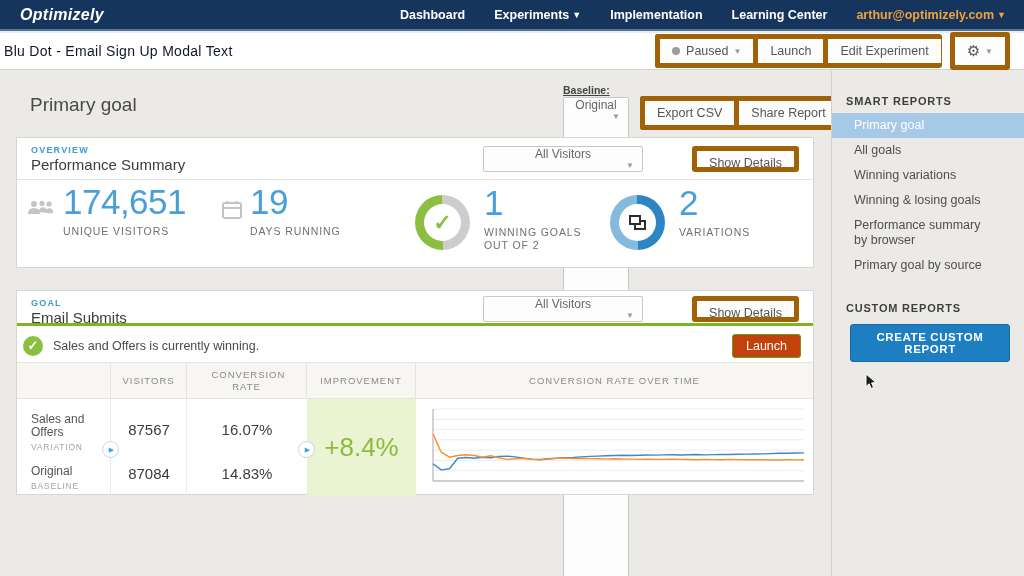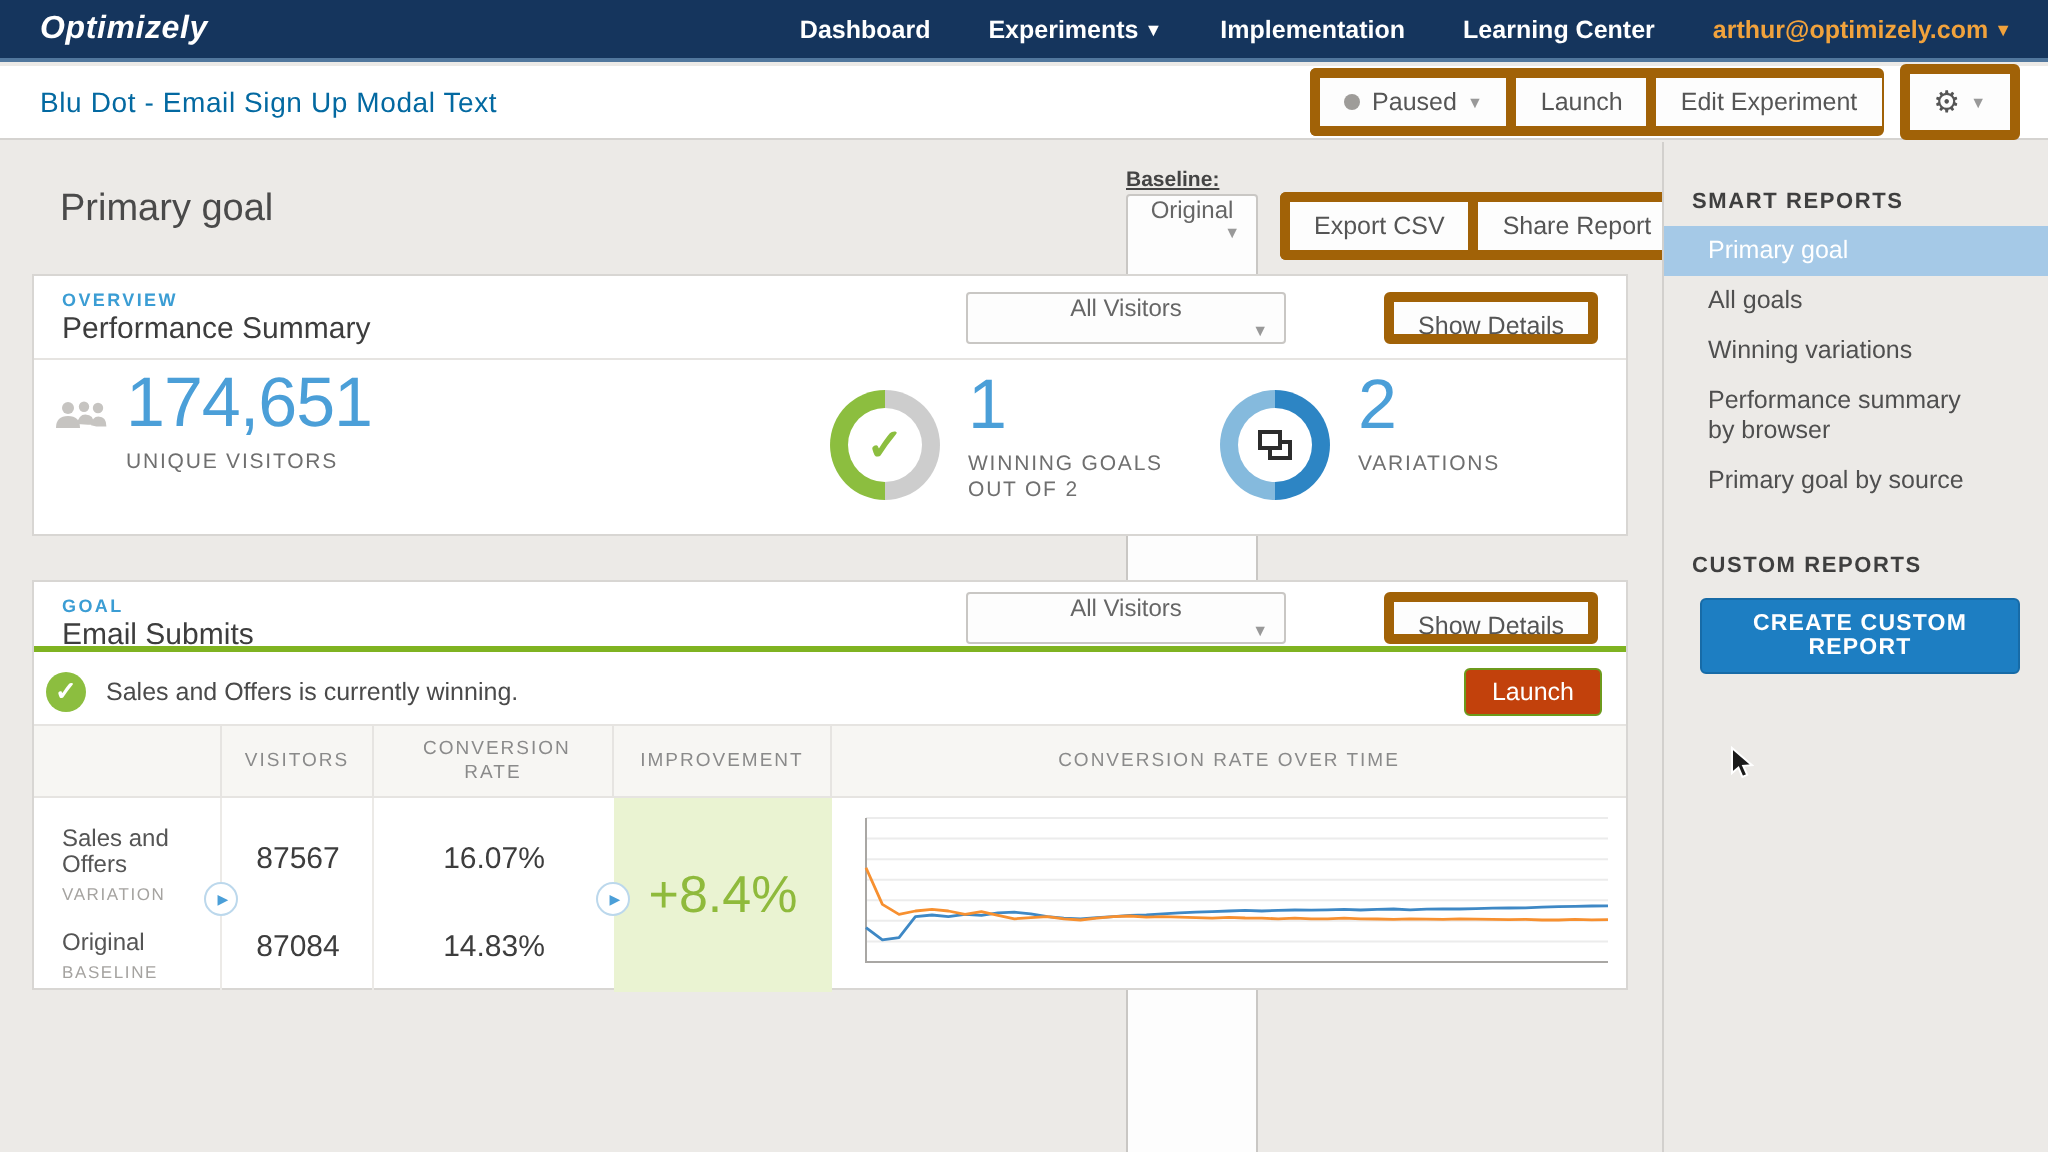--- a/index.html
+++ b/index.html
@@ -14,21 +14,21 @@
   .logo { color:#fff; font-weight:bold; font-size:16px; font-style:italic;
     letter-spacing:0.3px; margin-left:20px; }
   .nav-items { margin-left:auto; display:flex; align-items:center; gap:29px; margin-right:18px; }
   .nav-item { color:#fff; font-size:12.5px; font-weight:bold; cursor:pointer; white-space:nowrap; }
   .nav-item .caret { font-size:9px; vertical-align:1px; margin-left:3px; }
   .nav-account { color:#f1a23c; }
 
   
   .toolbar { position:absolute; top:33px; left:0; width:1024px; height:37px;
     background:#ffffff; border-bottom:1px solid #d5d3d0; display:flex; align-items:center; }
-  .exp-title { margin-left:20px; font-size:14px; color:#0369a1; letter-spacing:0.3px; }
+  .exp-title { margin-left:4px; font-size:14px; color:#0f172a; letter-spacing:0.3px; }
   .toolbar-right { margin-left:auto; margin-right:14px; display:flex; align-items:center; gap:8px; }
   .btn { background:#fdfdfd; border:5px solid #a16207; color:#555;
     font-size:12.5px; font-family:inherit; padding:5px 12px; cursor:pointer; white-space:nowrap; }
   .btn-group { display:flex; }
   .btn-group .btn { border-radius:0; border-right-width:0; }
   .btn-group .btn:first-child { border-radius:3px 0 0 3px; }
   .btn-group .btn:last-child { border-radius:0 3px 3px 0; border-right-width:1px; }
   .btn.single { border-radius:3px; }
   .status-dot { display:inline-block; width:8px; height:8px; border-radius:50%;
     background:#9e9c99; margin-right:6px; vertical-align:0px; }
@@ -197,20 +197,36 @@
             <path d="M18.5 12.6 q0.6-4.4 3.7-4.4 q4 0 4 5 l-5 0 z"></path>
           </g>
         </svg>
     </span>
     <div>
       <div class="stat-number">174,651</div>
       <div class="stat-label">UNIQUE VISITORS</div>
     </div>
   </div>
 
+  <div class="stat" id="stat-days">
+    <span class="stat-icon">
+      <svg width="20" height="20" viewBox="0 0 20 20">
+          <g fill="none" stroke="#c6c4c1" stroke-width="2">
+            <rect x="1" y="3" width="18" height="15" rx="2"></rect>
+            <line x1="1" y1="8" x2="19" y2="8"></line>
+            <line x1="5.5" y1="1" x2="5.5" y2="4"></line>
+            <line x1="14.5" y1="1" x2="14.5" y2="4"></line>
+          </g>
+        </svg>
+    </span>
+    <div>
+      <div class="stat-number">19</div>
+      <div class="stat-label">DAYS RUNNING</div>
+    </div>
+  </div>
 
   <div class="stat" id="stat-goals">
     <div class="donut" id="donut-goals">
       <div class="donut-inner">
           <span class="check-glyph">✓</span>
         </div>
     </div>
     <div class="donut-stat-text">
       <div class="stat-number">1</div>
       <div class="stat-label">WINNING GOALS OUT OF 2</div>
@@ -304,20 +320,21 @@
         </div>
       </div>
     </div>
   </div>
 
   <div class="sidebar">
     <div class="side-heading">SMART REPORTS</div>
     <div class="side-item active">Primary goal</div>
     <div class="side-item">All goals</div>
     <div class="side-item">Winning variations</div>
+    <div class="side-item">Winning &amp; losing goals</div>
     <div class="side-item" style="padding-right:30px;">Performance summary by browser</div>
     <div class="side-item">Primary goal by source</div>
     <div class="side-heading">CUSTOM REPORTS</div>
     <button class="create-btn">CREATE CUSTOM REPORT</button>
   </div>
 
   <div id="cursor">
     <svg width="12" height="18" viewBox="0 0 12 18">
         <path d="M1 1 L1 13.5 L4.2 10.8 L6.2 15.5 L8.6 14.4 L6.6 9.9 L11 9.6 Z" fill="#1b1b1b" stroke="#fff" stroke-width="1"></path>
       </svg>

